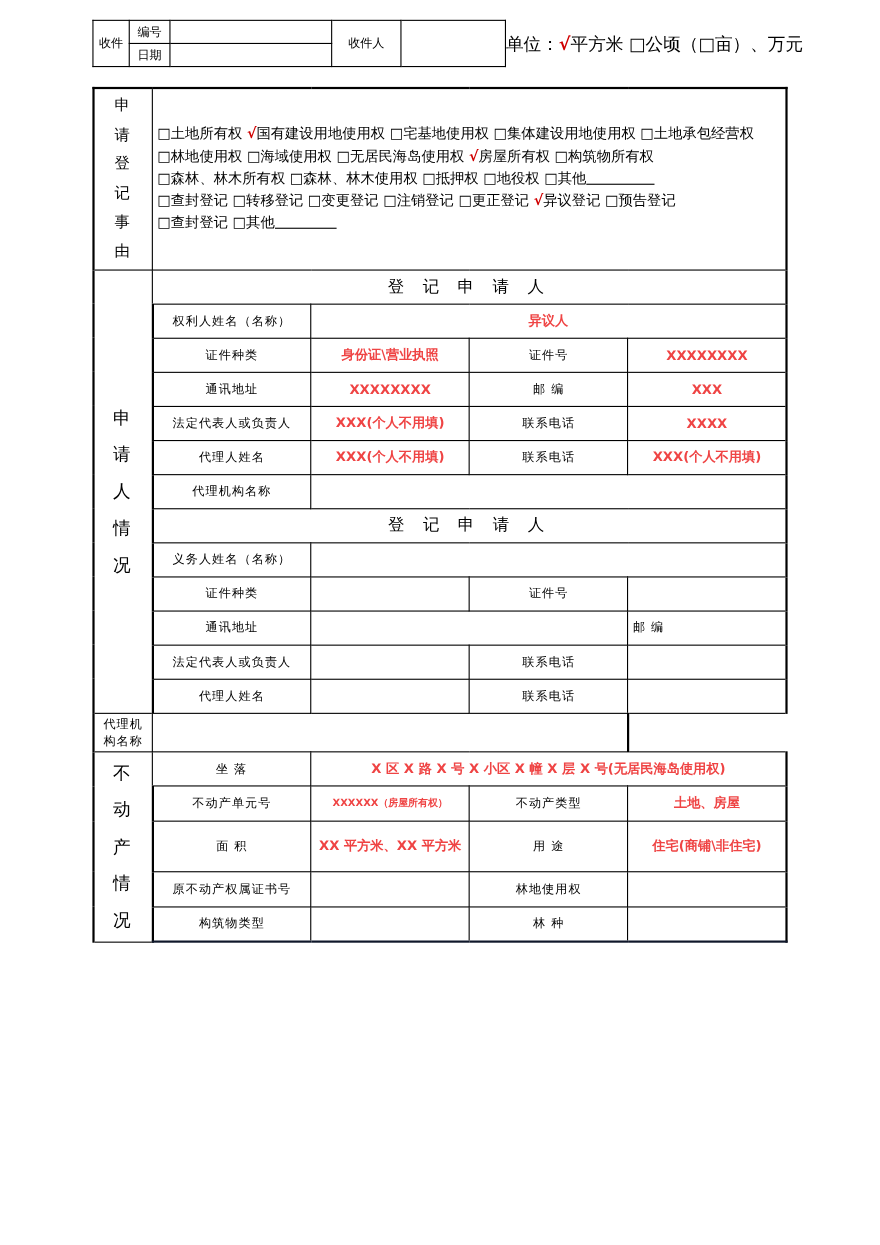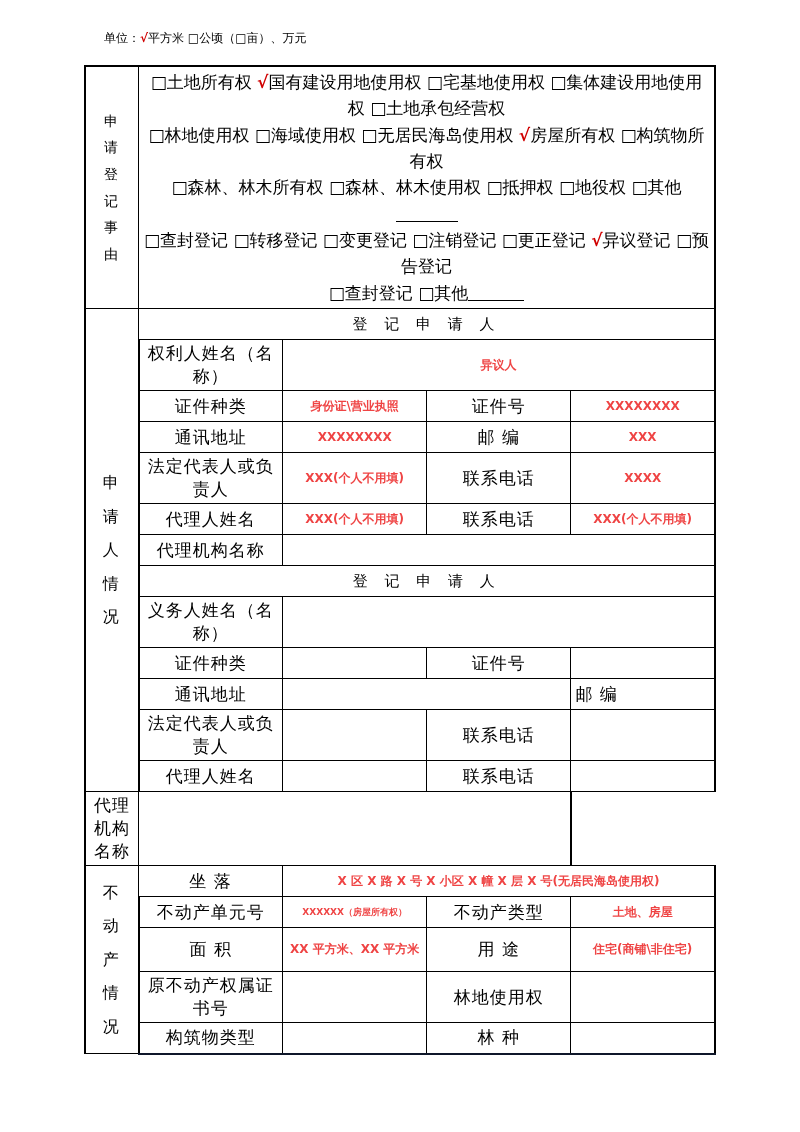--- a/index.html
+++ b/index.html
@@ -61,22 +61,21 @@
   td.num-value, td.date-value {
     width: 140px;
   }
   td.person-label {
     width: 56px;
   }
   td.person-value {
     width: 88px;
   }
   .unit-note {
-    font-size: 12px;
-    margin-left: 20px;
+    font-size: 16px;
     margin-top: 12px;
     white-space: nowrap;
   }
   .unit-note .chk {
     font-family: "DejaVu Sans", sans-serif;
   }
   .unit-note .tick {
     color: #d00000;
     font-weight: bold;
   }
@@ -91,23 +90,22 @@
     table-layout: fixed;
     font-size: 12px;
   }
   table.form td {
     border: 1px solid #000;
     padding: 2px 4px;
     vertical-align: middle;
   }
   .reason-cell {
     line-height: 1.55;
-    font-size: 17px;
+    font-size: 13px;
     padding: 4px 4px 4px 6px;
-    text-align: center;
   }
   .reason-cell .tick {
     color: #d00000;
     font-weight: bold;
   }
   .blank-line {
     display: inline-block;
     border-bottom: 1px solid #000;
     width: 62px;
     height: 11px;
@@ -133,21 +131,21 @@
   }
   .section-head {
     text-align: center;
     font-size: 15px;
     font-weight: normal;
     letter-spacing: 6px;
     height: 26px;
   }
   .lbl {
     text-align: center;
-    font-size: 17px;
+    font-size: 11px;
     letter-spacing: 1px;
   }
   .val {
     text-align: center;
     color: #ef4444;
     font-weight: bold;
     font-size: 12px;
   }
   .val-small {
     font-size: 9px;
@@ -172,20 +170,35 @@
   }
   .nowrap { white-space: nowrap; }
 </style>
 </head>
 <body>
 
 <div class="page">
 
 
   <div class="header-row">
+    <table class="receipt">
+      <tbody>
+          <tr>
+        <td class="recv-label" rowspan="2">收件</td>
+        <td class="num-label">编号</td>
+        <td class="num-value"></td>
+        <td class="person-label" rowspan="2">收件人</td>
+        <td class="person-value" rowspan="2"></td>
+      </tr>
+      <tr>
+        <td class="date-label">日期</td>
+        <td class="date-value"></td>
+      </tr>
+    </tbody>
+      </table>
     <div class="unit-note">
       <span>单位：</span><span class="tick">√</span><span>平方米</span>
       <span class="chk">□</span><span>公顷（</span><span class="chk">□</span><span>亩）、万元</span>
     </div>
   </div>
 
   <div class="form-wrap">
     <table class="form">
 
       <tbody>

